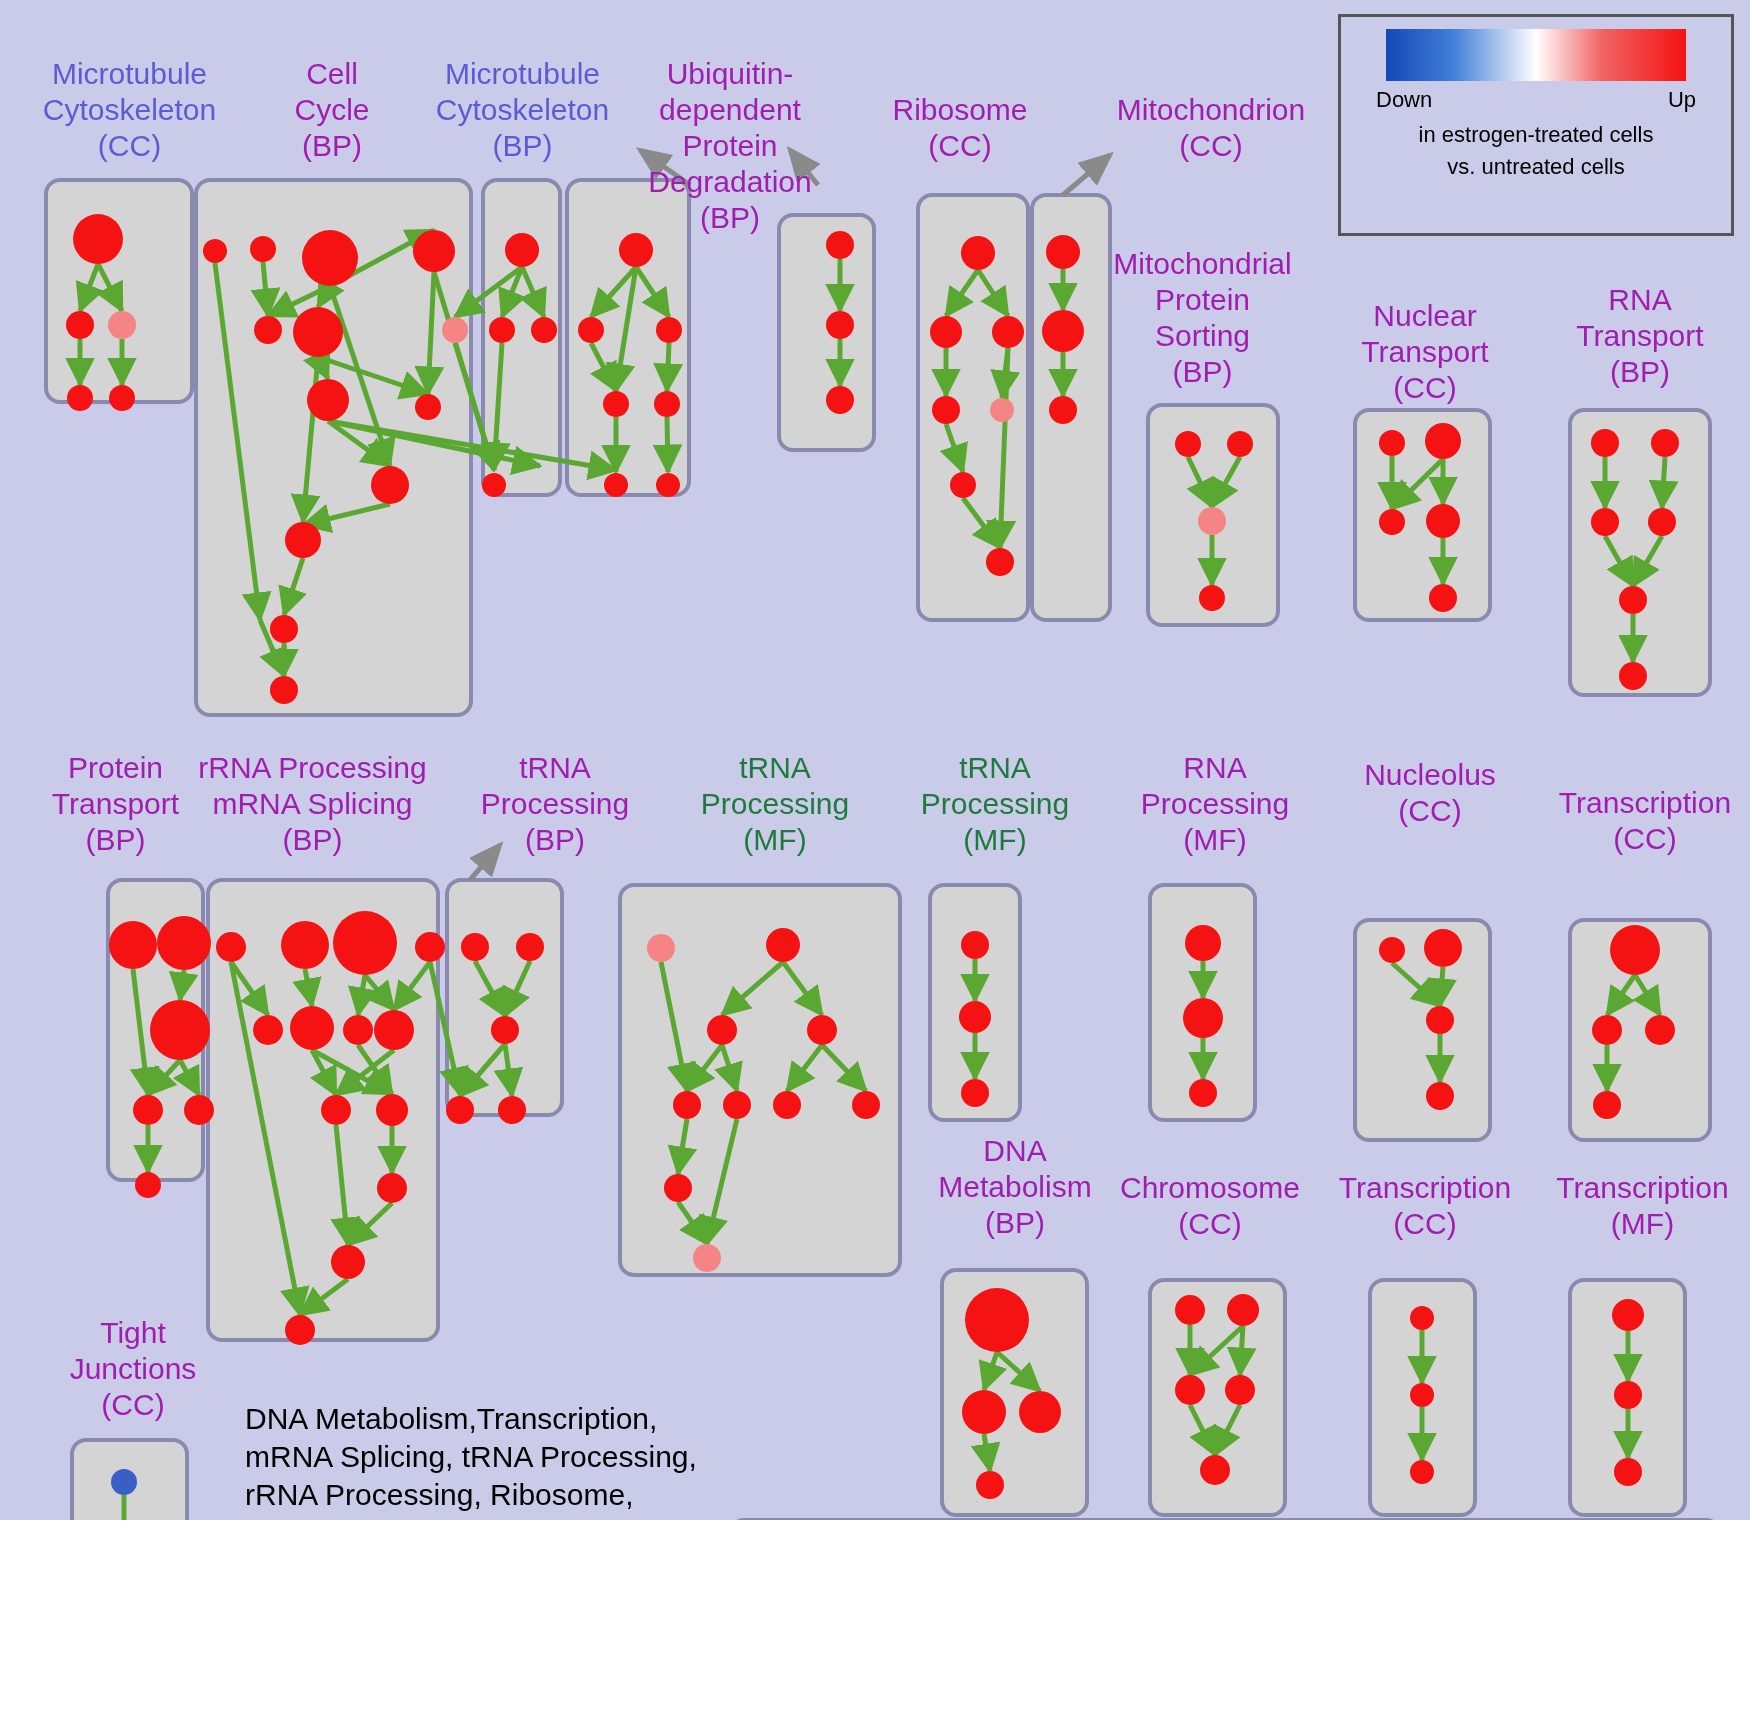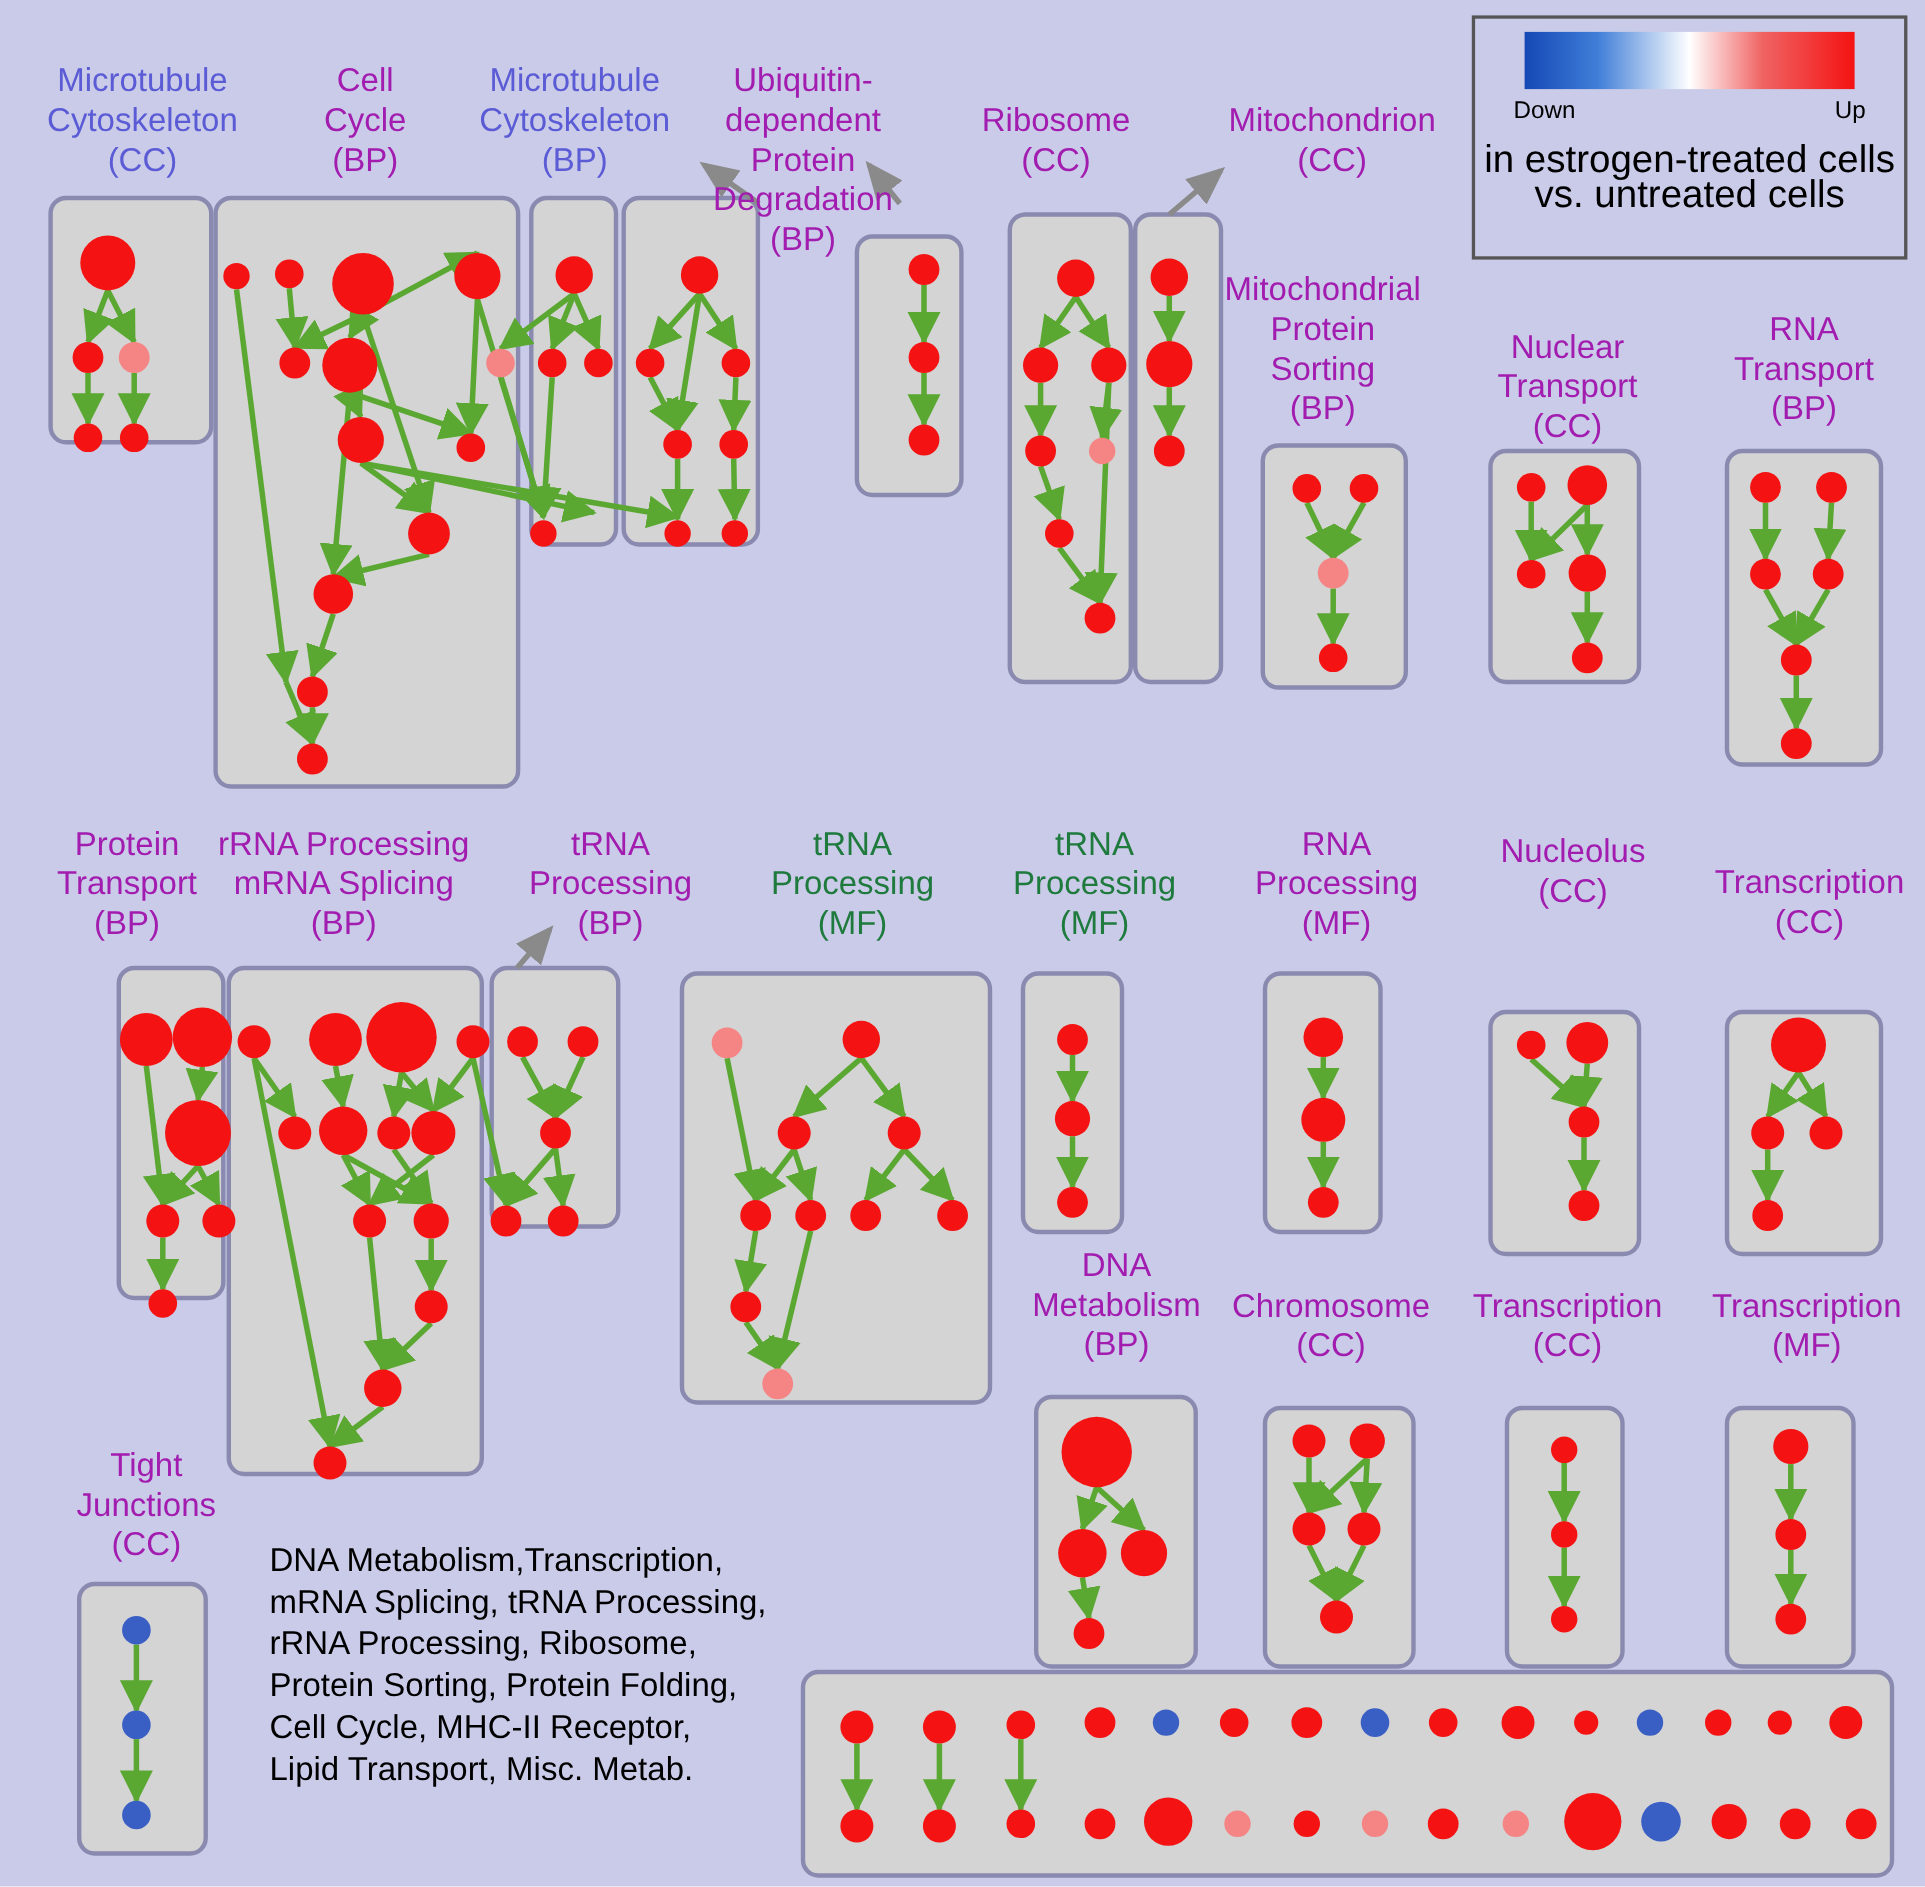--- a/index.html
+++ b/index.html
@@ -3,21 +3,21 @@
 <meta charset="utf-8">
 <style>
   html, body {
     margin: 0;
     padding: 0;
     background: #ffffff;
   }
   #canvas {
     position: relative;
     width: 1750px;
-    height: 1715px;
+    height: 1520px;
     background: #c9cbe8;
     font-family: "Liberation Sans", sans-serif;
     overflow: hidden;
   }
   .svg-layer {
     position: absolute;
     top: 0; left: 0;
     width: 1750px;
     height: 1715px;
   }
@@ -53,23 +53,23 @@
   }
   .legend-ends {
     display: flex;
     justify-content: space-between;
     width: 320px;
     margin: 0 auto;
     font-size: 22px;
     text-align: right;
   }
   .legend-sub {
-    font-size: 35px;
+    font-size: 22px;
     line-height: 32px;
-    margin-top: 16px;
+    margin-top: 6px;
     white-space: pre-line;
   }
   .long-text {
     position: absolute;
     font-size: 30px;
     line-height: 38px;
     color: #000;
     white-space: pre-line;
     font-family: "Liberation Sans", sans-serif;
   }

